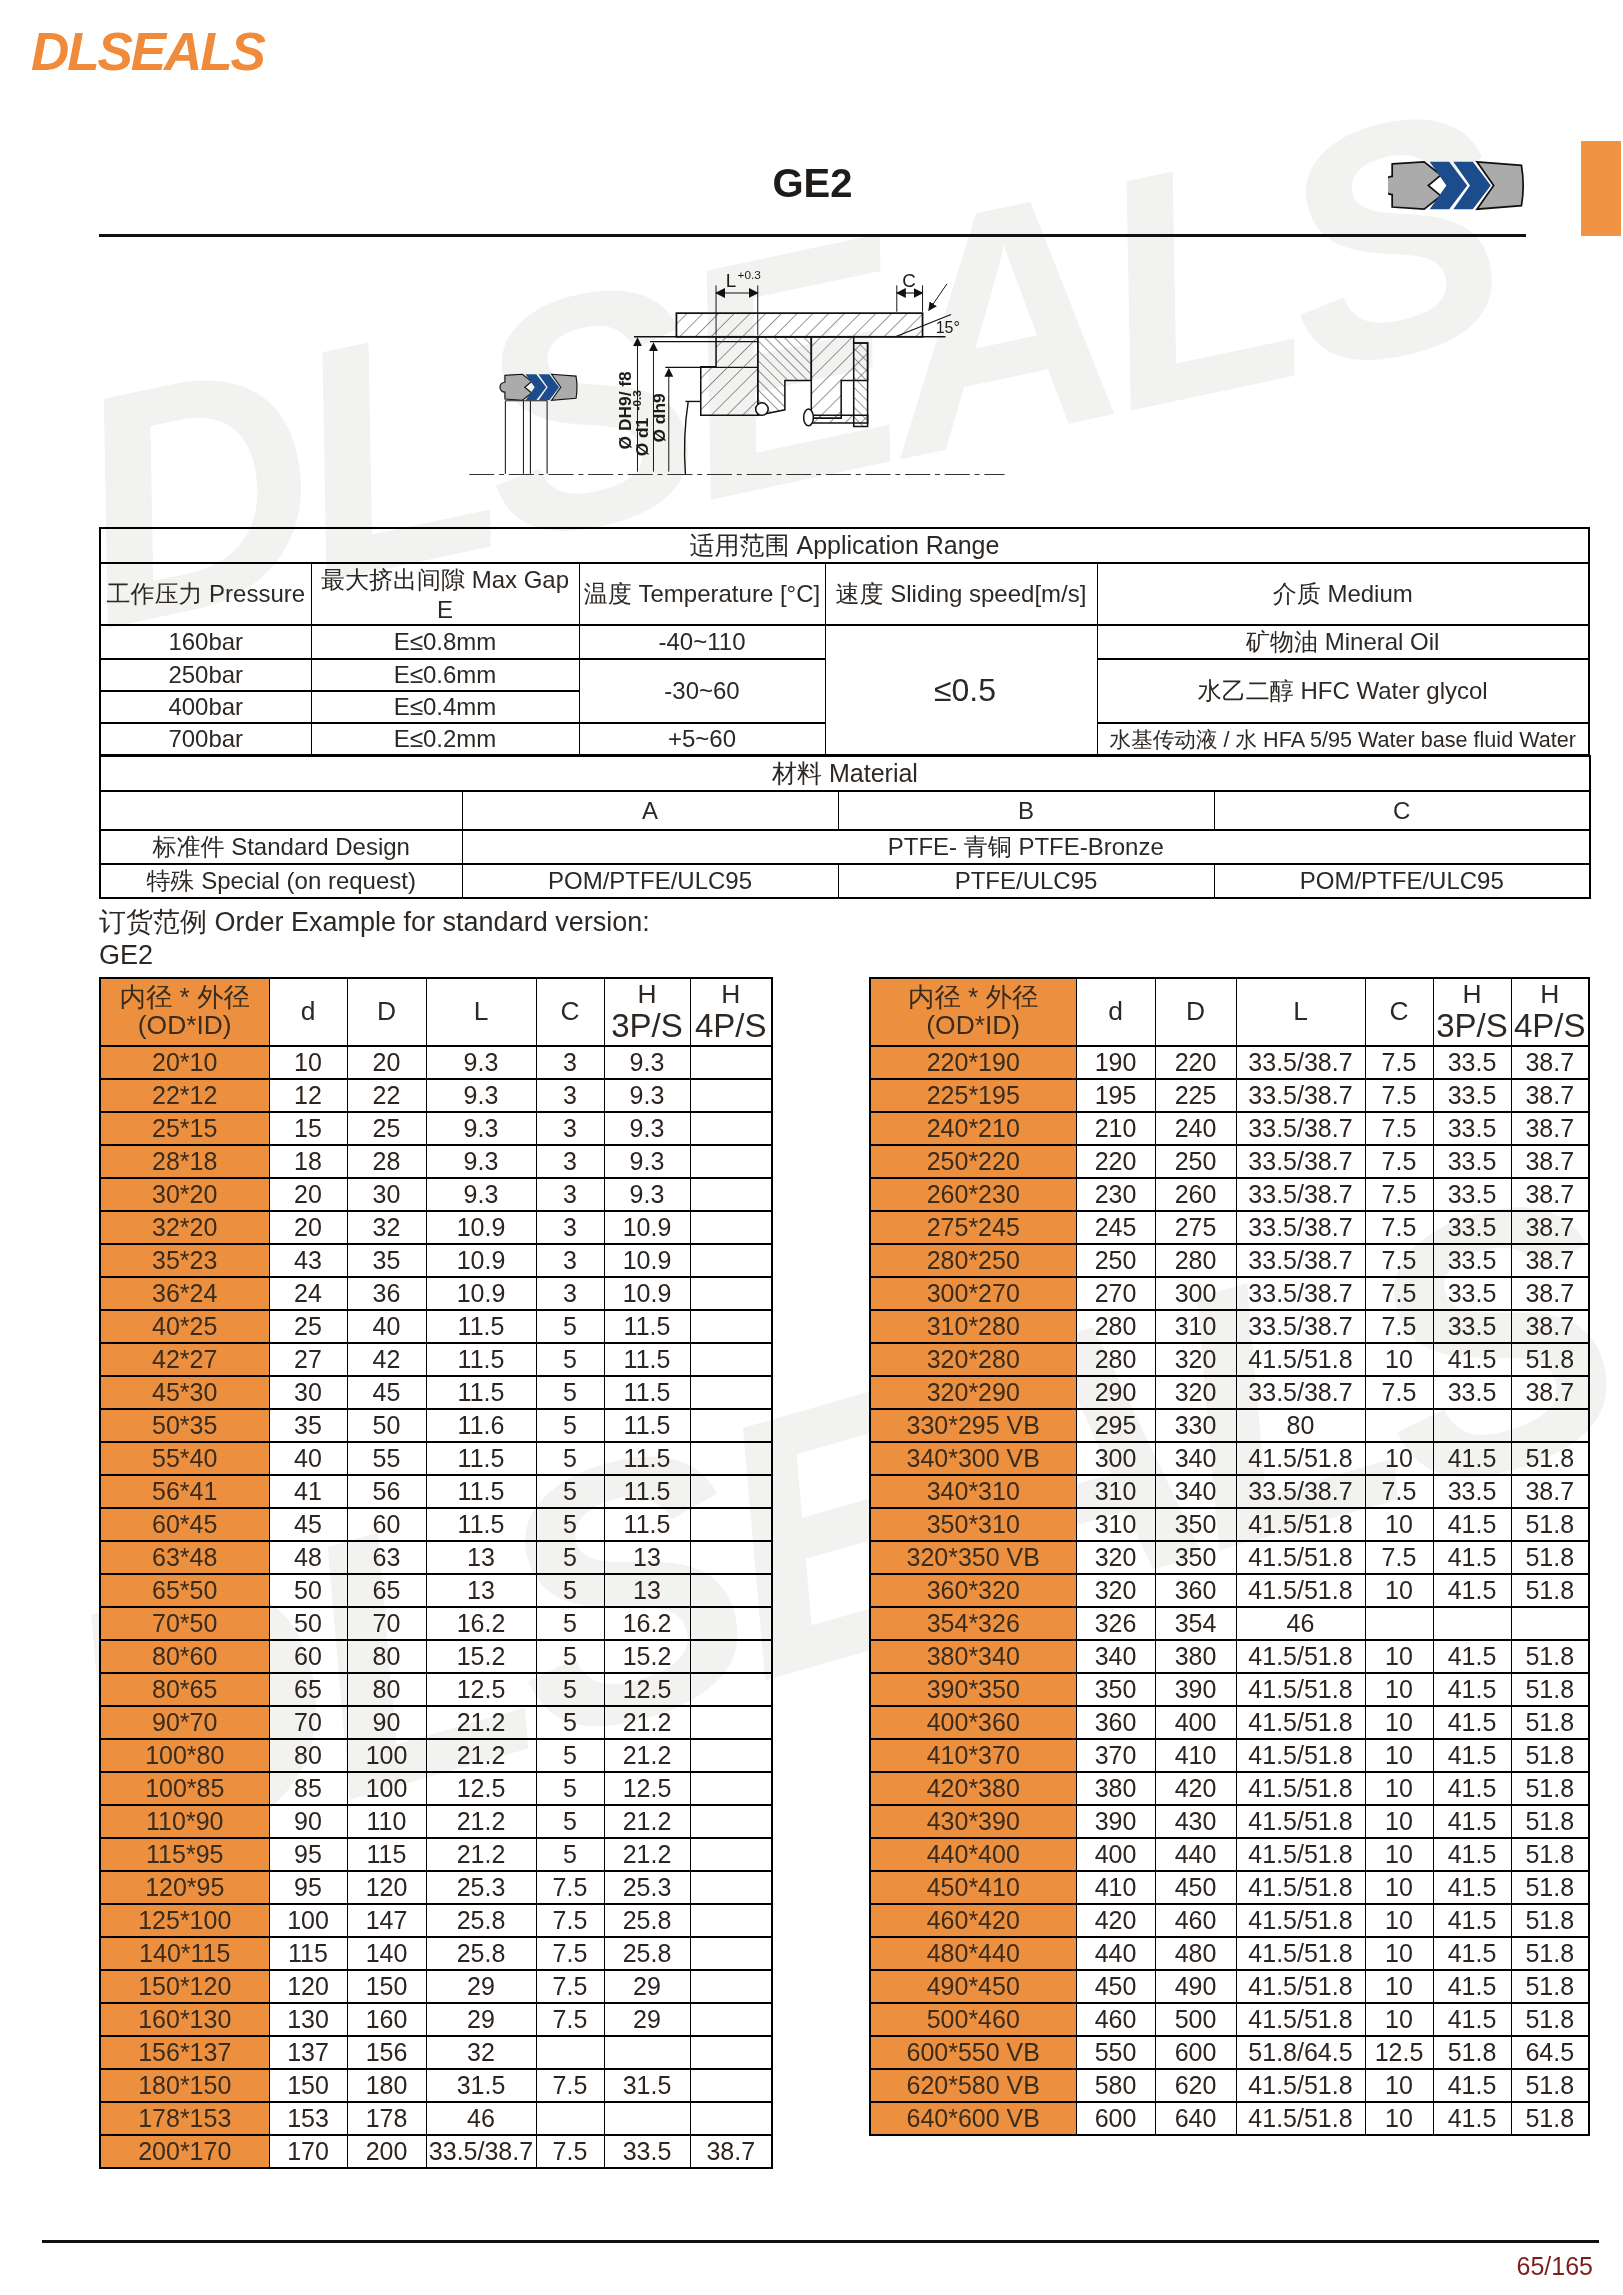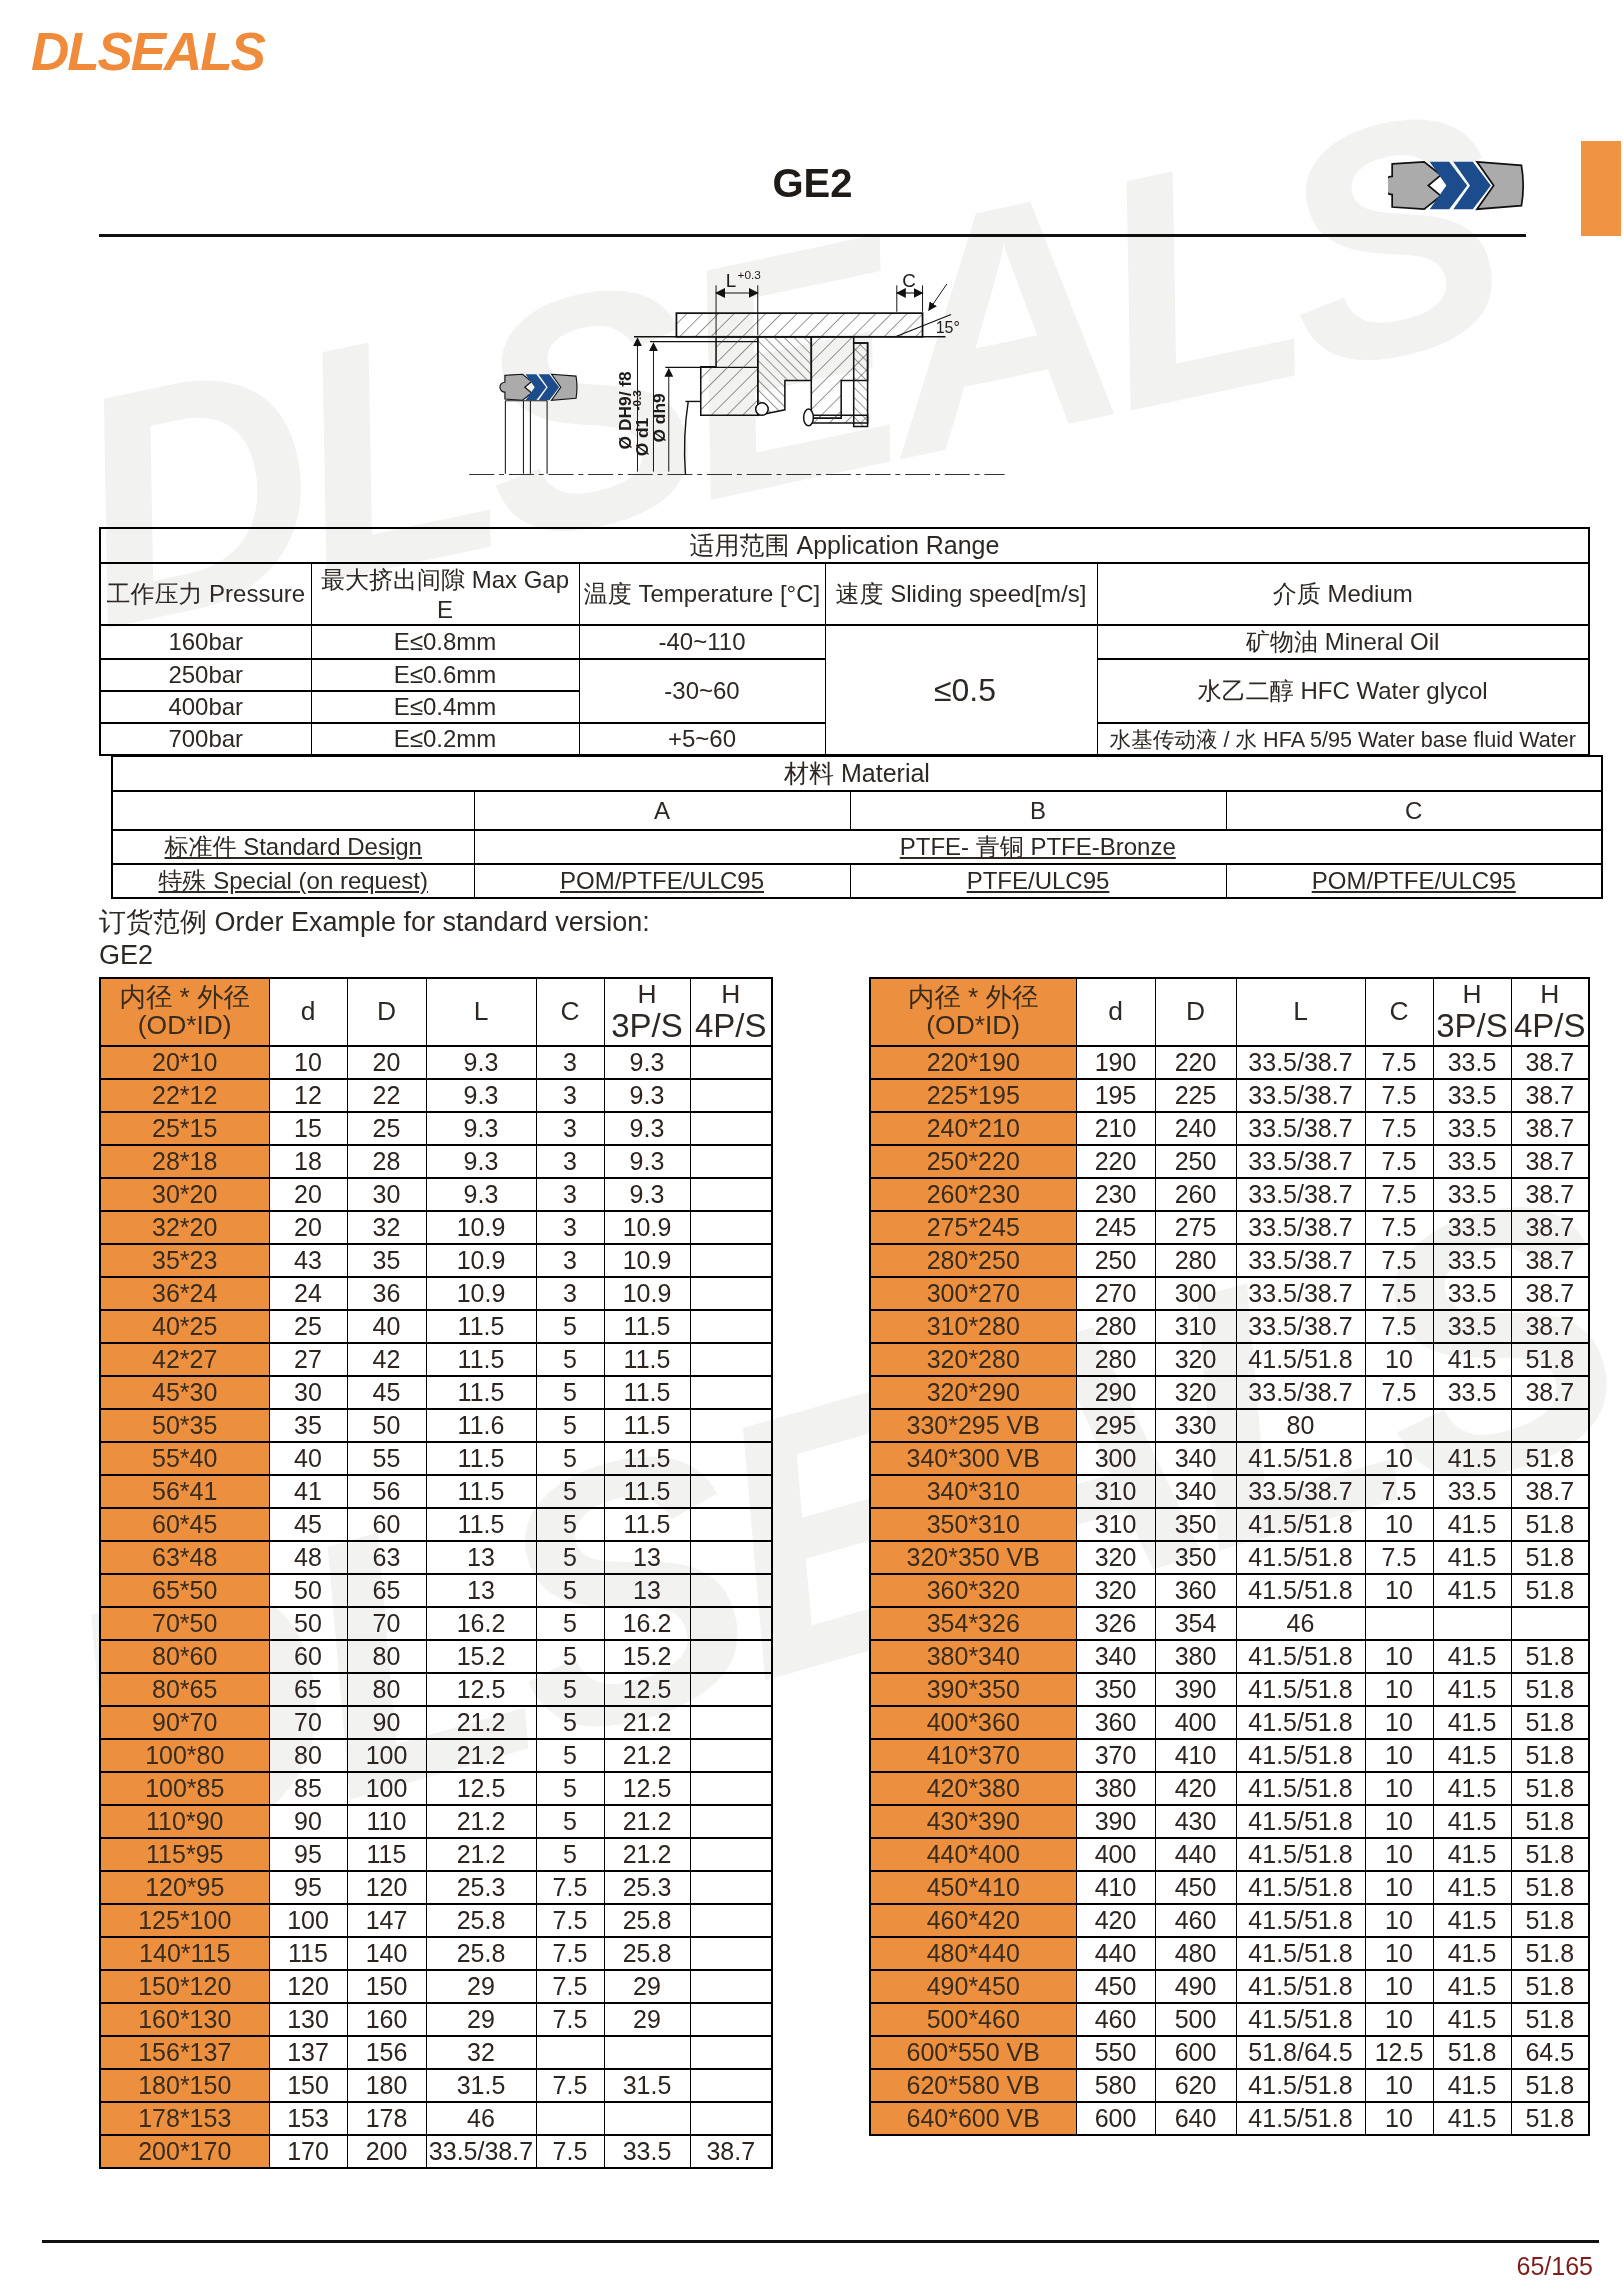--- a/index.html
+++ b/index.html
@@ -23,21 +23,21 @@
   
   .info{width:1489px;border:2.8px solid #000;}
   .info td{border:1.4px solid #000;border-top-width:2.8px;border-bottom-width:2.8px;font-size:24px;background:transparent;text-align:center;}
   .info .r-title td{font-size:25px;}
   .app .r-title{height:32px;}
   .app .r-head{height:50px;}
   .app .r-data{height:32px;}
   .app .speed-cell{font-size:32px;padding-left:8px;}
   .mat .r-title{height:35px;}
   .mat .r-abc{height:39px;}
-  .mat .r-data{height:32px;text-decoration:underline;}
+  .mat .r-data{height:32px;}
   
   .order1{left:99px;top:904px;font-size:27px;color:#2d2824;}
   .order2{left:99px;top:940px;font-size:27px;color:#2d2824;}
   
   .dim{border:2.8px solid #000;}
   .dim th,.dim td{border-left:1.4px solid #000;border-right:1.4px solid #000;border-top:2.8px solid #000;font-size:25px;line-height:1.05;}
   .dim thead tr{height:68px;}
   .dim tbody tr{height:33px;}
   .dim th{font-size:26.4px;}
   .dim th .sub{font-size:33px;}
@@ -189,21 +189,21 @@
     </tr>
     <tr class="r-data">
       <td>700bar</td>
       <td>E≤0.2mm</td>
       <td>+5~60</td>
       <td style="font-size:21.6px">水基传动液 / 水 HFA 5/95 Water base fluid Water</td>
     </tr>
   </tbody>
     </table>
 
-  <table class="info mat abs z1" style="left:99px;top:755px;margin-left:12px;">
+  <table class="info mat abs z1" style="left:99px;top:755px;">
     <colgroup>
         <col style="width:362px">
         <col style="width:376px">
         <col style="width:376px">
         <col style="width:376px">
       </colgroup>
     <tbody>
         <tr class="r-title">
           <td colspan="4">材料 Material</td>
         </tr>

